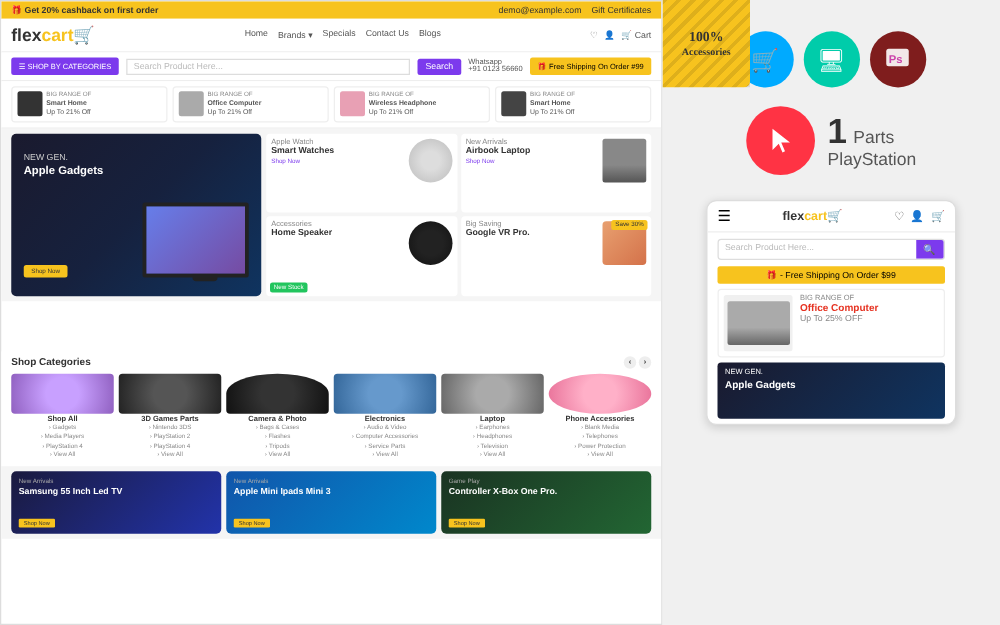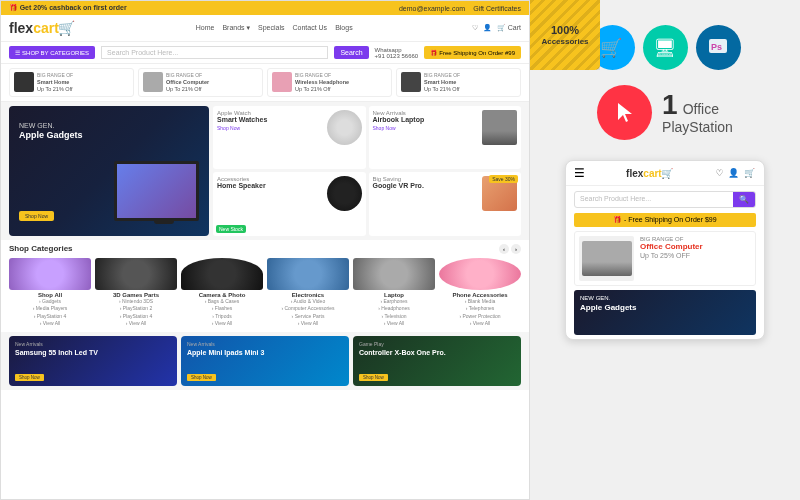--- a/index.html
+++ b/index.html
@@ -217,20 +217,21 @@
       color: #fff;
       font-size: 5px;
       padding: 1px 3px;
       border-radius: 2px;
     }
 
     
     .categories-section {
       padding: 4px 8px;
       background: #fff;
+      margin-top: 40px;
     }
     .section-title {
       font-size: 8px;
       font-weight: bold;
       color: #333;
       margin-bottom: 4px;
       display: flex;
       justify-content: space-between;
       align-items: center;
     }
@@ -318,20 +319,21 @@
       position: relative;
     }
 
     
     .responsive-badge {
       position: absolute;
       top: 0;
       left: 0;
       width: 70px;
       height: 86px;
+      font-family: Liberation Serif, serif;
     }
     .responsive-badge-inner {
       background: #f7c31e;
       color: #333;
       font-size: 8px;
       font-weight: bold;
       text-align: center;
       width: 70px;
       height: 70px;
       display: flex;
@@ -368,21 +370,21 @@
       height: 45px;
       border-radius: 50%;
       display: flex;
       align-items: center;
       justify-content: center;
       font-size: 18px;
       color: #fff;
     }
     .icon-blue { background: #00aaff; }
     .icon-teal { background: #00ccaa; }
-    .icon-purple { background: #0369a1; }
+    .icon-purple { background: #7f1d1d; }
 
     
     .click-install {
       display: flex;
       align-items: center;
       gap: 10px;
       margin-bottom: 20px;
     }
     .click-circle {
       width: 55px;
@@ -745,21 +747,21 @@
 
   <div class="click-install">
     <div class="click-circle">
       <svg width="30" height="30" viewBox="0 0 30 30">
         <path d="M8 5 L8 22 L13 17 L16 24 L18 23 L15 16 L22 16 Z" fill="#fff"></path>
       </svg>
     </div>
     <div>
       <div style="display:flex;align-items:baseline;gap:5px;">
         <span class="click-text">1</span>
-        <span class="click-sub">Office</span>
+        <span class="click-sub">Parts</span>
       </div>
       <div style="font-size:14px;color:#555;">PlayStation</div>
     </div>
   </div>
 
   <div class="mobile-mockup">
 
     <div class="mob-header">
       <span style="font-size:12px;">☰</span>
       <div class="mob-logo">

